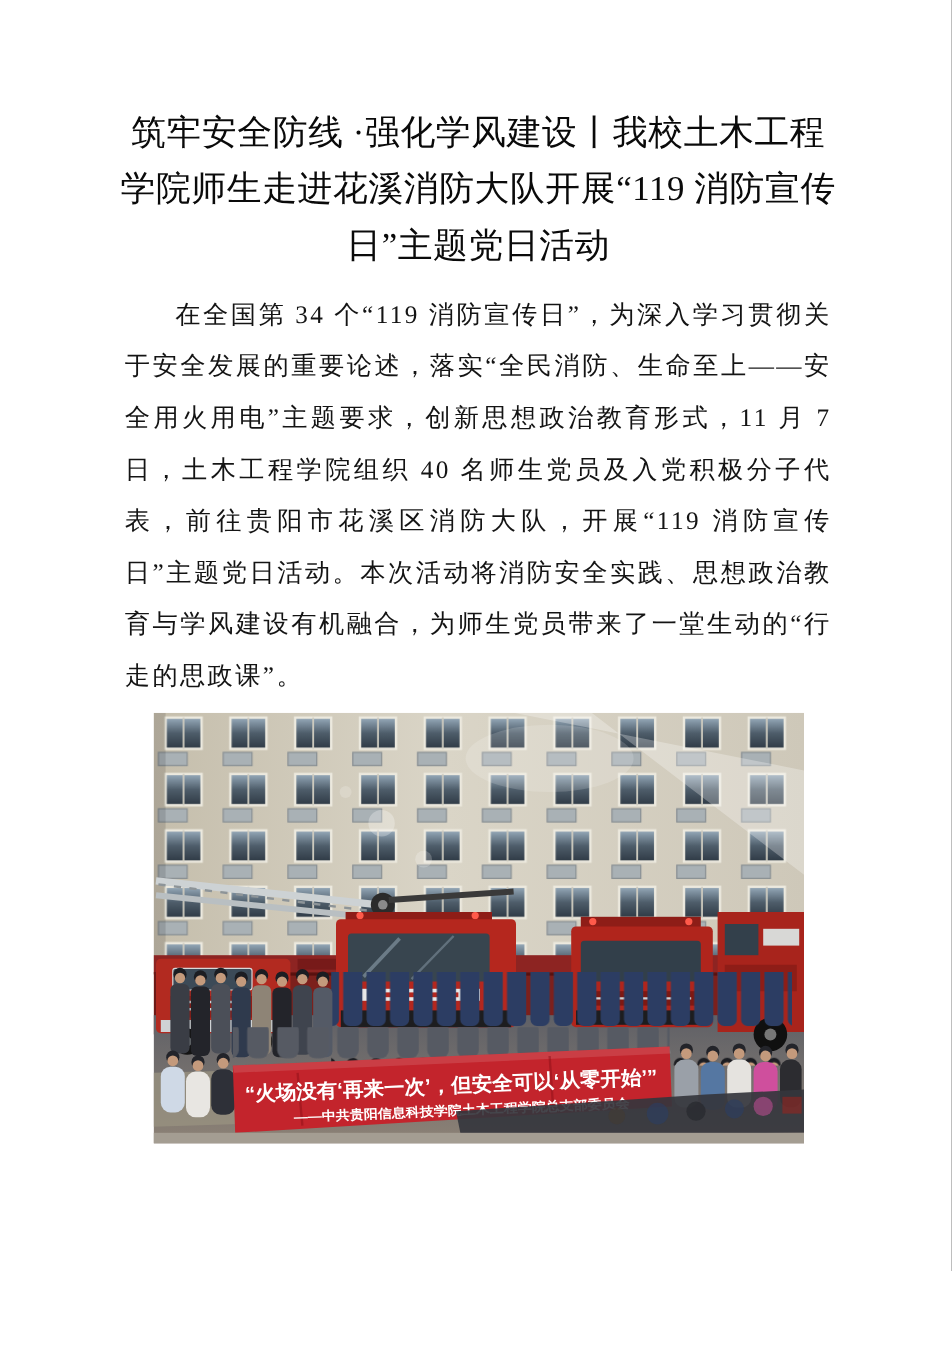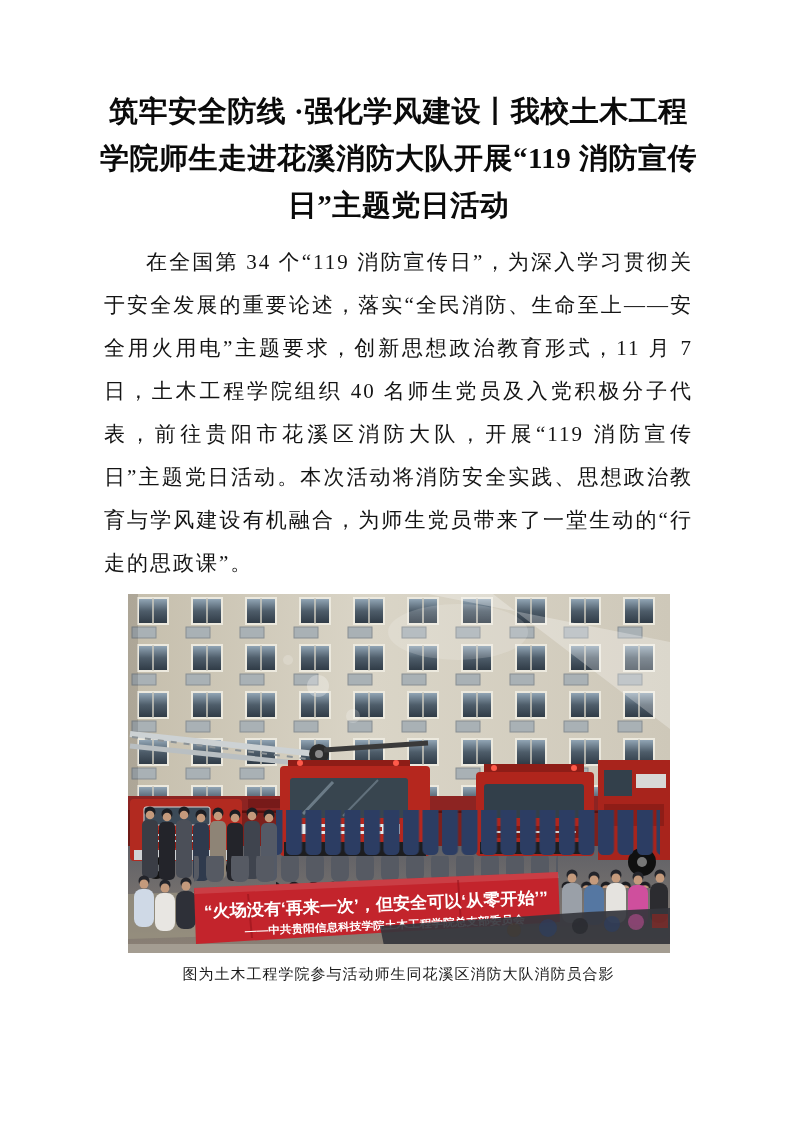--- a/index.html
+++ b/index.html
@@ -3,21 +3,21 @@
 <meta charset="utf-8">
 <style>
   html,body { margin:0; padding:0; background:#888; }
   .page {
     width:793px; height:1122px; background:#ffffff; position:relative;
     margin:0 auto; overflow:hidden;
     font-family:"Liberation Serif","DejaVu Serif",serif; color:#000;
   }
   .content { position:absolute; left:95px; top:88px; width:607px; }
   .title {
-    font-size:29px; font-weight:bold; line-height:47px; text-align:center;
+    font-size:29px; font-weight:normal; line-height:47px; text-align:center;
     letter-spacing:0.5px; margin:0 0 12px 0; color:#0a0a0a;
   }
   .bodytext {
     font-size:21px; line-height:43px; text-align:justify; text-justify:inter-character;
     text-indent:2em; letter-spacing:2px; margin:9px; color:#141414;
   }
   figure { margin:6px 0 0 0; text-align:center; }
   .photo { width:542px; height:359px; margin:0 auto; display:block; }
   figcaption { font-size:15px; letter-spacing:1px; margin-top:12px; color:#1c1c1c; }
   svg text { font-family:"Liberation Sans","DejaVu Sans",sans-serif; }
@@ -260,17 +260,16 @@
           <circle cx="420" cy="334" r="9" fill="#2c3d63" opacity="0.6"></circle>
           <circle cx="452" cy="332" r="8" fill="#23242a" opacity="0.6"></circle>
           <circle cx="484" cy="330" r="8" fill="#2c3d63" opacity="0.6"></circle>
           <circle cx="508" cy="328" r="8" fill="#cf4f9d" opacity="0.5"></circle>
           <rect x="524" y="320" width="16" height="14" fill="#a82018" opacity="0.5"></rect>
           <circle cx="386" cy="336" r="7" fill="#44392f" opacity="0.5"></circle>
         </g>
         <rect x="0" y="350" width="542" height="9" fill="#a49d92"></rect>
       </svg>
 
-      <figcaption>图为土木工程学院参与活动师生同花溪区消防大队消防员合影</figcaption>
     </figure>
 
   </div>
 </div>
 
 </body></html>

